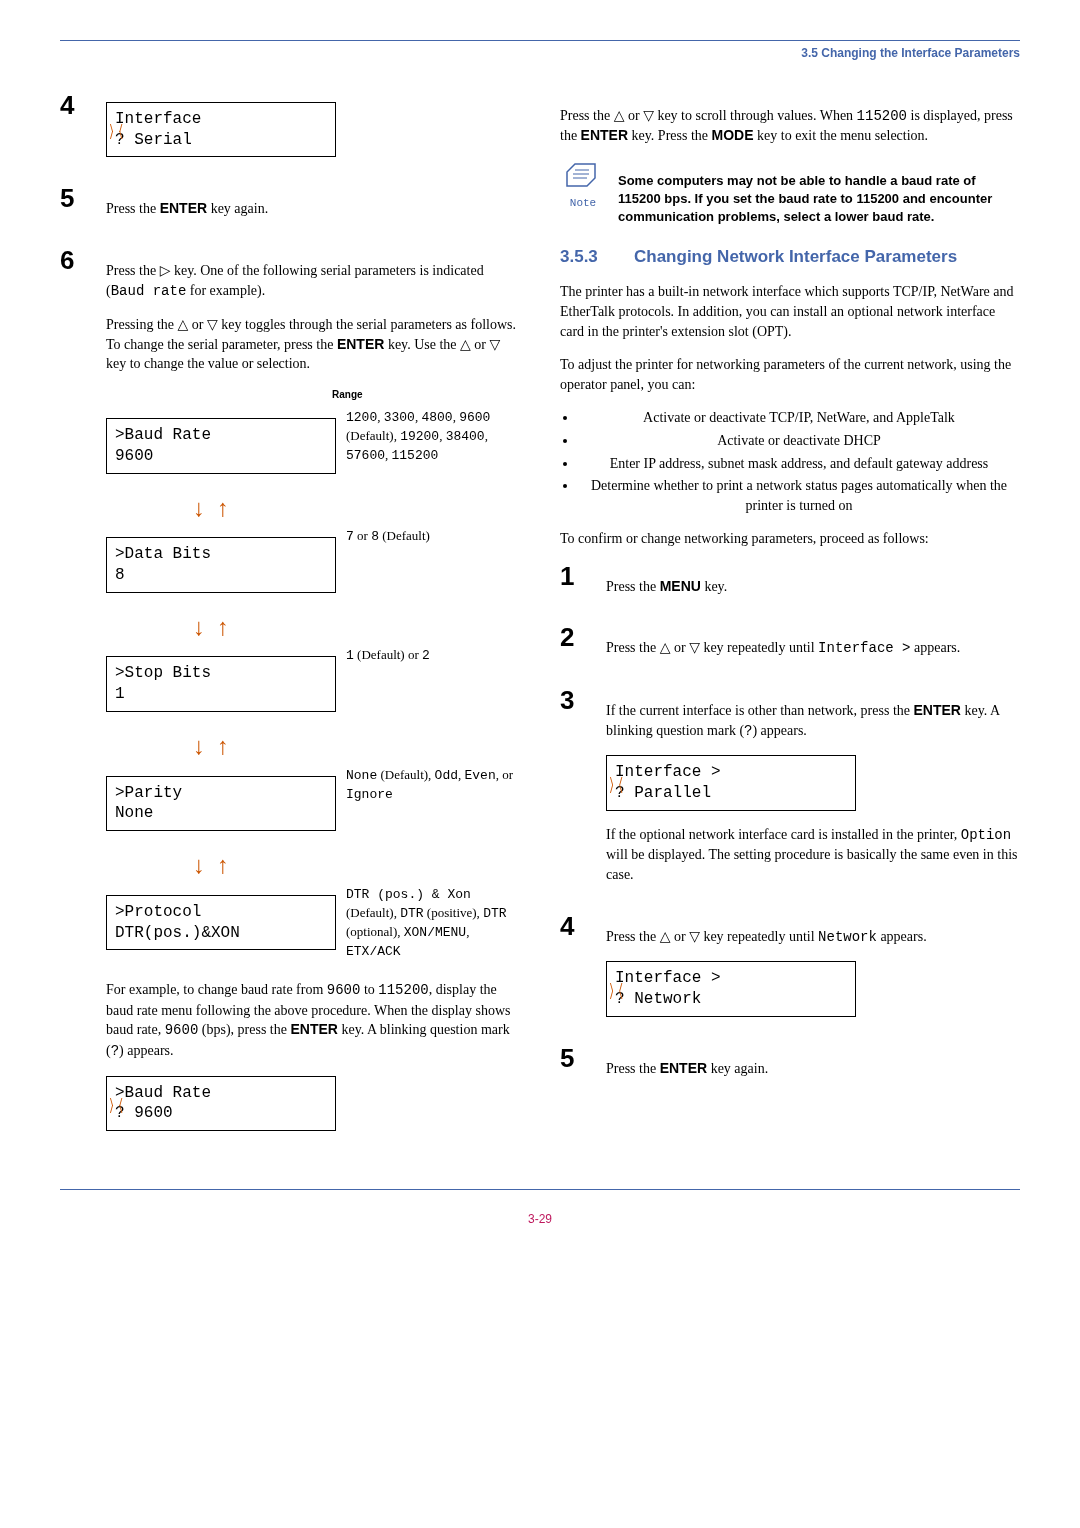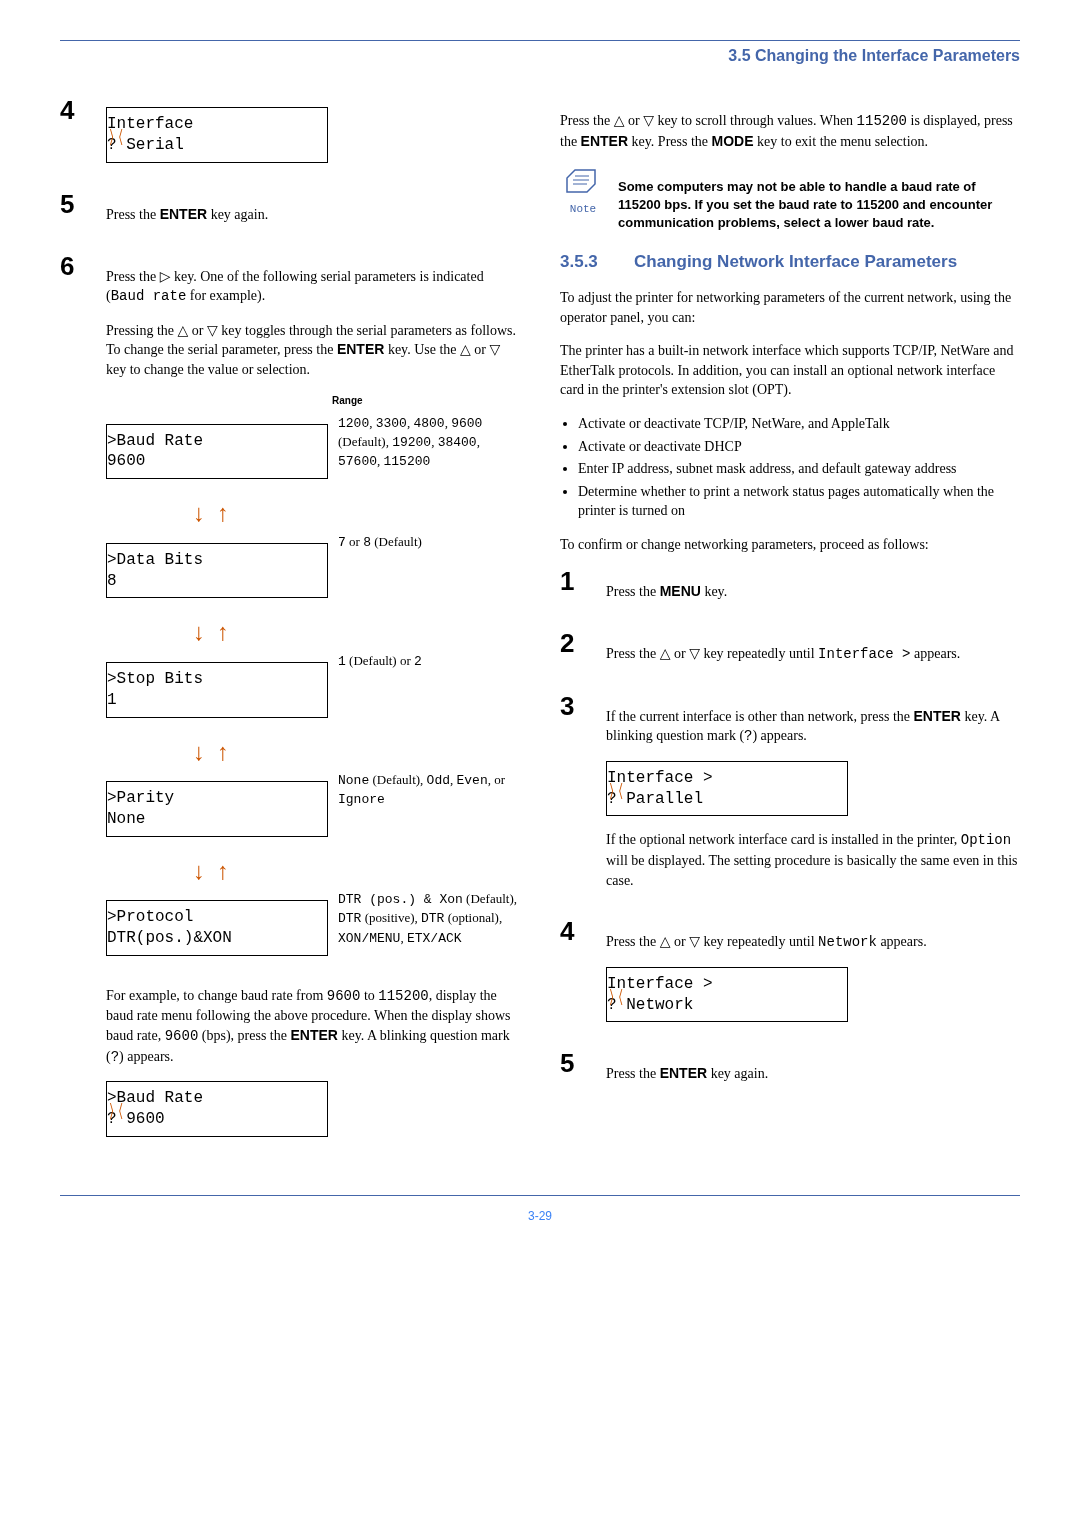--- a/index.html
+++ b/index.html
@@ -10,21 +10,21 @@
     padding: 40px 60px;
     width: 960px;
     line-height: 1.4;
   }
   .header-line {
     border-top: 1px solid #4466aa;
     margin-bottom: 4px;
   }
   .header-title {
     font-family: Arial, sans-serif;
-    font-size: 16px;
+    font-size: 12px;
     font-weight: bold;
     color: #4466aa;
     text-align: right;
     margin-bottom: 30px;
   }
   .columns {
     display: flex;
     gap: 40px;
   }
   .col {
@@ -44,21 +44,21 @@
     flex: 0 0 28px;
     line-height: 1;
   }
   .step-body {
     flex: 1;
   }
   .lcd {
     font-family: "Courier New", monospace;
     font-size: 16px;
     border: 1px solid #000;
-    padding: 6px 10px 6px 0;
+    padding: 6px 10px 6px 8px;
     margin: 10px 0 14px 0;
     width: 210px;
     position: relative;
     line-height: 1.3;
   }
   .blinky {
     font-family: Arial, sans-serif;
     font-size: 11px;
     color: #cc5500;
     position: absolute;
@@ -105,21 +105,21 @@
   .section-h {
     font-family: Arial, sans-serif;
     font-weight: bold;
     color: #4466aa;
     font-size: 17px;
     display: flex;
     gap: 24px;
     margin: 16px 0 14px 0;
   }
   .section-h .num { flex: 0 0 50px; }
-  ul.bullets { margin: 6px 0 14px 18px; padding: 0; }
+  ul.bullets { margin: 6px 0 14px 18px; padding: 0; text-align: center; }
   ul.bullets li { margin-bottom: 3px; }
   .note-box {
     display: flex;
     gap: 12px;
     margin: 14px 0 18px 0;
   }
   .note-icon {
     flex: 0 0 46px;
     text-align: center;
     font-family: Liberation Mono, monospace;
@@ -130,25 +130,25 @@
   .note-text {
     font-family: Arial, sans-serif;
     font-weight: bold;
     font-size: 13px;
     flex: 1;
     margin-top: 12px;
   }
   .footer {
     border-top: 1px solid #4466aa;
     margin-top: 30px;
-    padding-top: 12px;
+    padding-top: 21px;
     text-align: center;
     font-family: Arial, sans-serif;
     font-size: 12px;
-    color: #3b82f6;
+    color: #be185d;
   }
 </style>
 </head>
 <body>
 
 <div class="header-line"></div>
 <div class="header-title">3.5 Changing the Interface Parameters</div>
 
 <div class="columns">
 
@@ -270,22 +270,22 @@
         <span>Note</span>
       </div>
       <div class="note-text">Some computers may not be able to handle a baud rate of 115200 bps. If you set the baud rate to 115200 and encounter communication problems, select a lower baud rate.</div>
     </div>
 
     <div class="section-h">
       <span class="num">3.5.3</span>
       <span>Changing Network Interface Parameters</span>
     </div>
 
+    <p>The printer has a built-in network interface which supports TCP/IP, NetWare and EtherTalk protocols. In addition, you can install an optional network interface card in the printer's extension slot (OPT).</p>
     <p>To adjust the printer for networking parameters of the current network, using the operator panel, you can:</p>
-    <p>The printer has a built-in network interface which supports TCP/IP, NetWare and EtherTalk protocols. In addition, you can install an optional network interface card in the printer's extension slot (OPT).</p>
 
     <ul class="bullets">
       <li>Activate or deactivate TCP/IP, NetWare, and AppleTalk</li>
       <li>Activate or deactivate DHCP</li>
       <li>Enter IP address, subnet mask address, and default gateway address</li>
       <li>Determine whether to print a network status pages automatically when the printer is turned on</li>
     </ul>
 
     <p>To confirm or change networking parameters, proceed as follows:</p>
 

